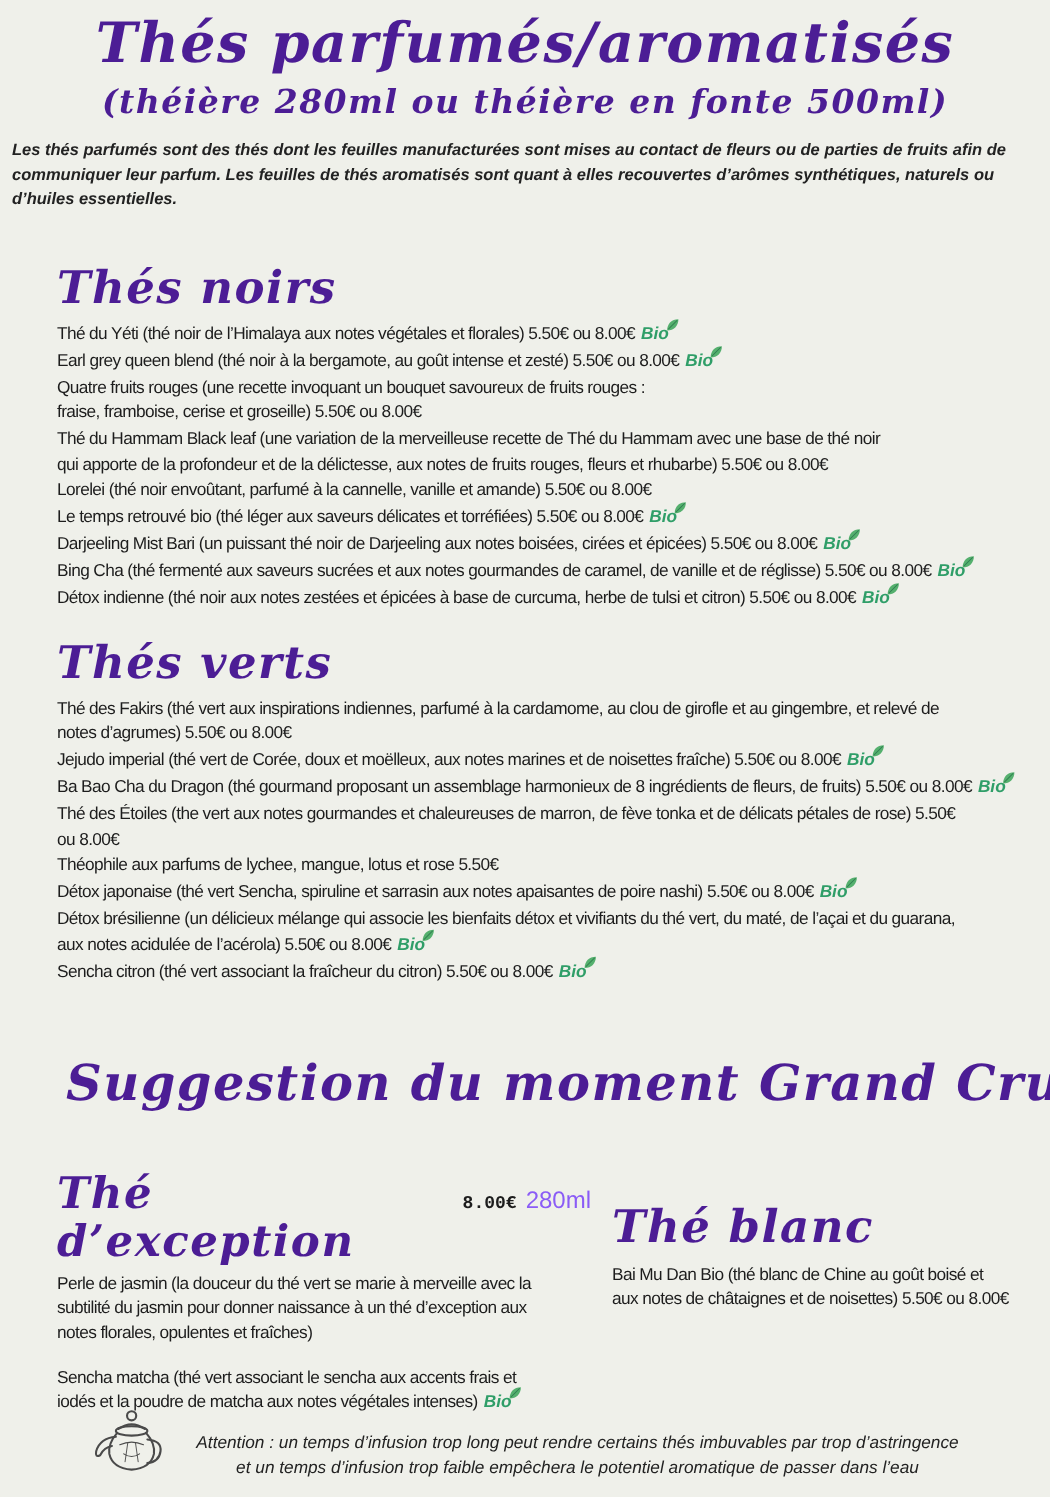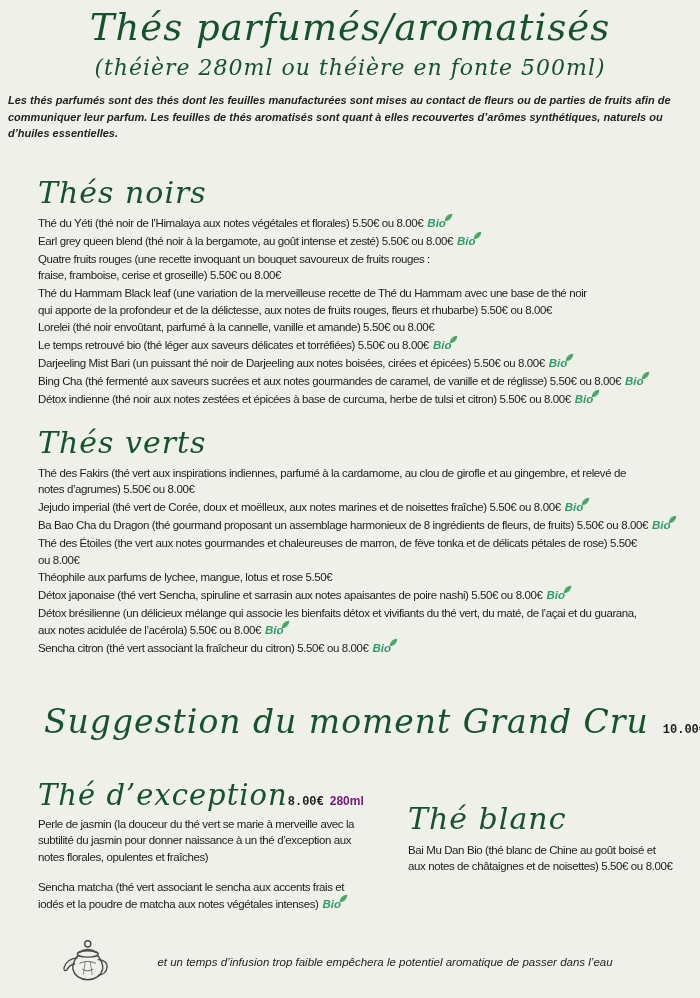--- a/index.html
+++ b/index.html
@@ -9,22 +9,22 @@
     margin:0 auto;
     background:#eff0ea;
     font-family:"Liberation Sans", sans-serif;
     color:#1c1c1c;
     overflow:hidden;
   }
   
   .script {
     font-family:"DejaVu Serif", serif;
     font-style:italic;
-    font-weight:normal;
-    color:#14532d;
+    font-weight:bold;
+    color:#4c1d95;
     letter-spacing:1px;
   }
   .title {
     position:absolute; top:6px; left:0; width:100%;
     text-align:center; font-size:37px; margin:0; line-height:1.2;
   }
   .subtitle {
     position:absolute; top:55px; left:0; width:100%;
     text-align:center; font-size:22px; line-height:1.2;
   }
@@ -47,21 +47,21 @@
     color:#2f9e68; font-weight:bold; font-style:italic;
     font-size:11.5px; margin-left:4px; letter-spacing:0; white-space:nowrap;
   }
   .bio-badge svg { position:relative; top:-5px; left:-2px; }
   .sec-suggestion { left:44px; top:702px; width:645px; white-space:nowrap; }
   .sec-suggestion .h-big { font-size:33px; }
   .price-small {
     font-size:12px; font-weight:bold; letter-spacing:0; color:#1d1d1d; margin-left:14px;font-family:Liberation Mono, monospace;
   }
   .vol-small {
-    font-size:12px; font-weight:bold; letter-spacing:0; color:#701a75; margin-left:12px;
+    font-size:16px; font-weight:normal; letter-spacing:0; color:#8b5cf6; margin-left:12px;
   }
   .sec-exception { left:38px; top:780px; width:356px; }
   .ex-head { display:flex; align-items:baseline; gap:0; margin-bottom:4px; }
   .ex-head h2 { margin:0; font-size:29px; line-height:1.1; }
   .sec-exception .item + .item { margin-top:14px; }
   .sec-blanc { left:408px; top:802px; width:290px; }
   .sec-blanc h2 { font-size:30px; margin:0 0 7px 0; }
   .footer-text {
     position:absolute; left:105px; top:954px; width:560px;
     text-align:center; font-style:italic; font-size:11.5px;
@@ -175,16 +175,17 @@
     <path d="M24 19 Q34 12 44 19"></path>
     <ellipse cx="34" cy="20.5" rx="12" ry="3.6"></ellipse>
     <path d="M23 22 Q16 30 17 38 Q19.5 49 34 50 Q48.5 49 51 38 Q52 30 45 22"></path>
     <path d="M22 25 Q10 26 7 36 Q6 41 10 39 Q13 33 19 32"></path>
     <path d="M46 27 Q57 28 56 36 Q55 44 46 45"></path>
     <path d="M25 31 Q34 27 43 31" stroke-width="0.9"></path>
     <path d="M28 38 Q34 42 40 38" stroke-width="0.9"></path>
     <path d="M31 30 L29 44 M37 30 L39 44" stroke-width="0.7"></path>
   </svg>
   <div class="footer-text">
+    <div>Attention : un temps d’infusion trop long peut rendre certains thés imbuvables par trop d’astringence</div>
     <div>et un temps d’infusion trop faible empêchera le potentiel aromatique de passer dans l’eau</div>
   </div>
 
 </div>
 
 </body></html>

